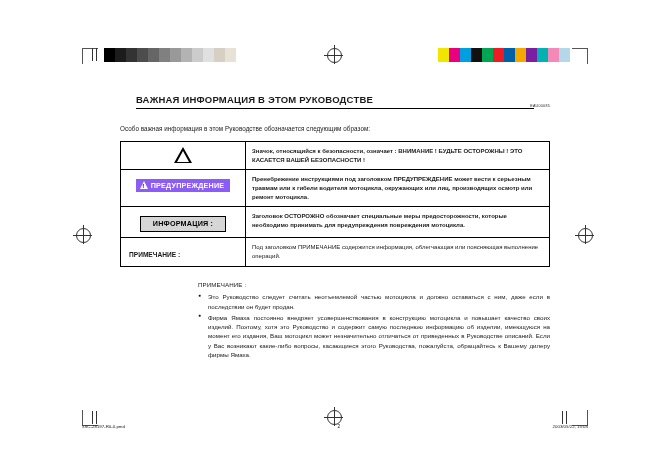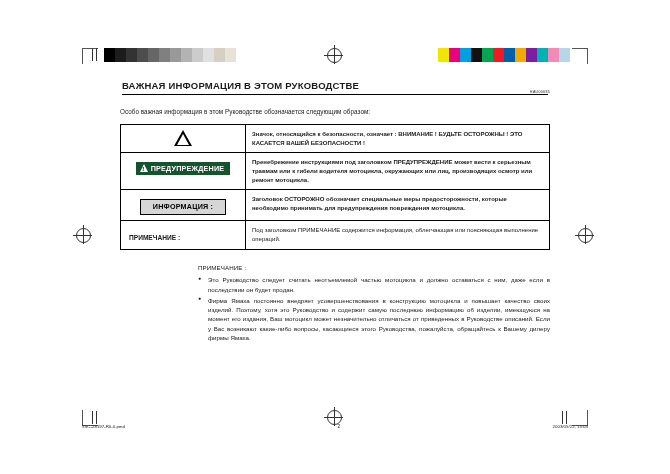--- a/index.html
+++ b/index.html
@@ -122,21 +122,21 @@
     top: 78px;
     left: 120px;
     width: 430px;
   }
   .doc-title {
     font-size: 9.5px;
     font-weight: bold;
     letter-spacing: 0.2px;
     padding-bottom: 3px;
     border-bottom: 1.4px solid #000;
-    margin: 2px;
+    margin: 16px;
   }
   .doc-code {
     position: absolute;
     right: 0;
     top: 10px;
     font-size: 3.6px;
     letter-spacing: 0.3px;
     color: #222;
   }
   .intro {
@@ -199,21 +199,21 @@
     width: 2px;
     font-size: 7px;
     line-height: 7px;
     color: #000;
     font-weight: bold;
     text-align: center;
   }
 
   
   .label-black {
-    background: #14532d;
+    background: #8b5cf6;
     color: #fff;
     font-size: 7.2px;
     font-weight: bold;
     letter-spacing: 0.2px;
     padding: 2px 6px 2.5px 4px;
     display: inline-flex;
     align-items: center;
     gap: 3px;
   }
   .label-black .mini-tri {

